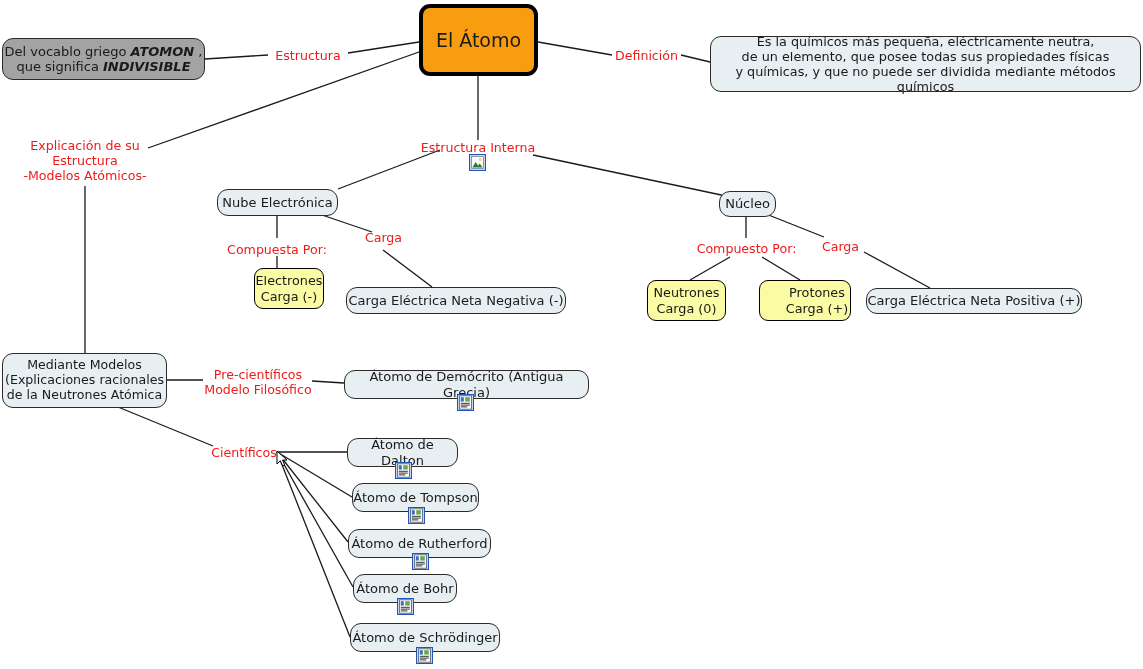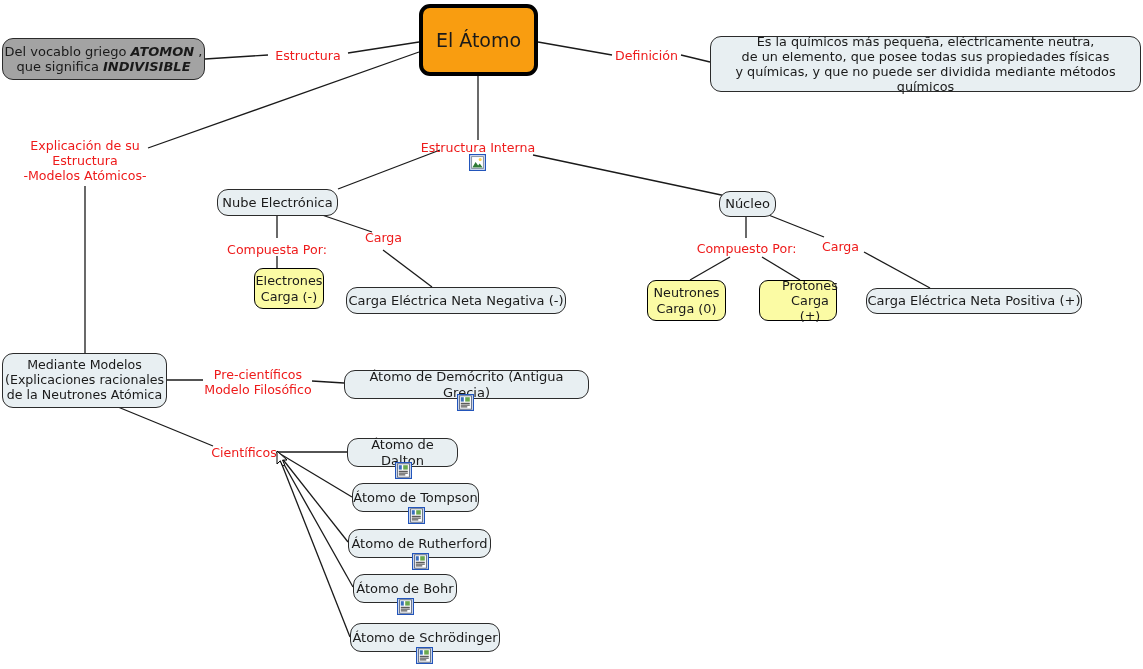--- a/index.html
+++ b/index.html
@@ -145,21 +145,21 @@
 
   <div class="node n-std" style="left:346px;top:287px;width:220px;height:27px;">
     <span>Carga Eléctrica Neta Negativa (-)</span>
   </div>
 
   <div class="node n-yel" style="left:647px;top:280px;width:79px;height:41px;flex-direction:column;">
     <div>Neutrones</div>
     <div>Carga (0)</div>
   </div>
 
-  <div class="node n-yel" style="left:759px;top:280px;width:78px;height:41px;flex-direction:column;padding-left:24px;">
+  <div class="node n-yel" style="left:759px;top:280px;width:92px;height:41px;flex-direction:column;padding-left:24px;">
     <div>Protones</div>
     <div>Carga (+)</div>
   </div>
 
   <div class="node n-std" style="left:866px;top:288px;width:216px;height:26px;">
     <span>Carga Eléctrica Neta Positiva (+)</span>
   </div>
 
   <div class="node n-std" style="left:2px;top:353px;width:165px;height:55px;flex-direction:column;font-size:12.6px;">
     <div>Mediante Modelos</div>

